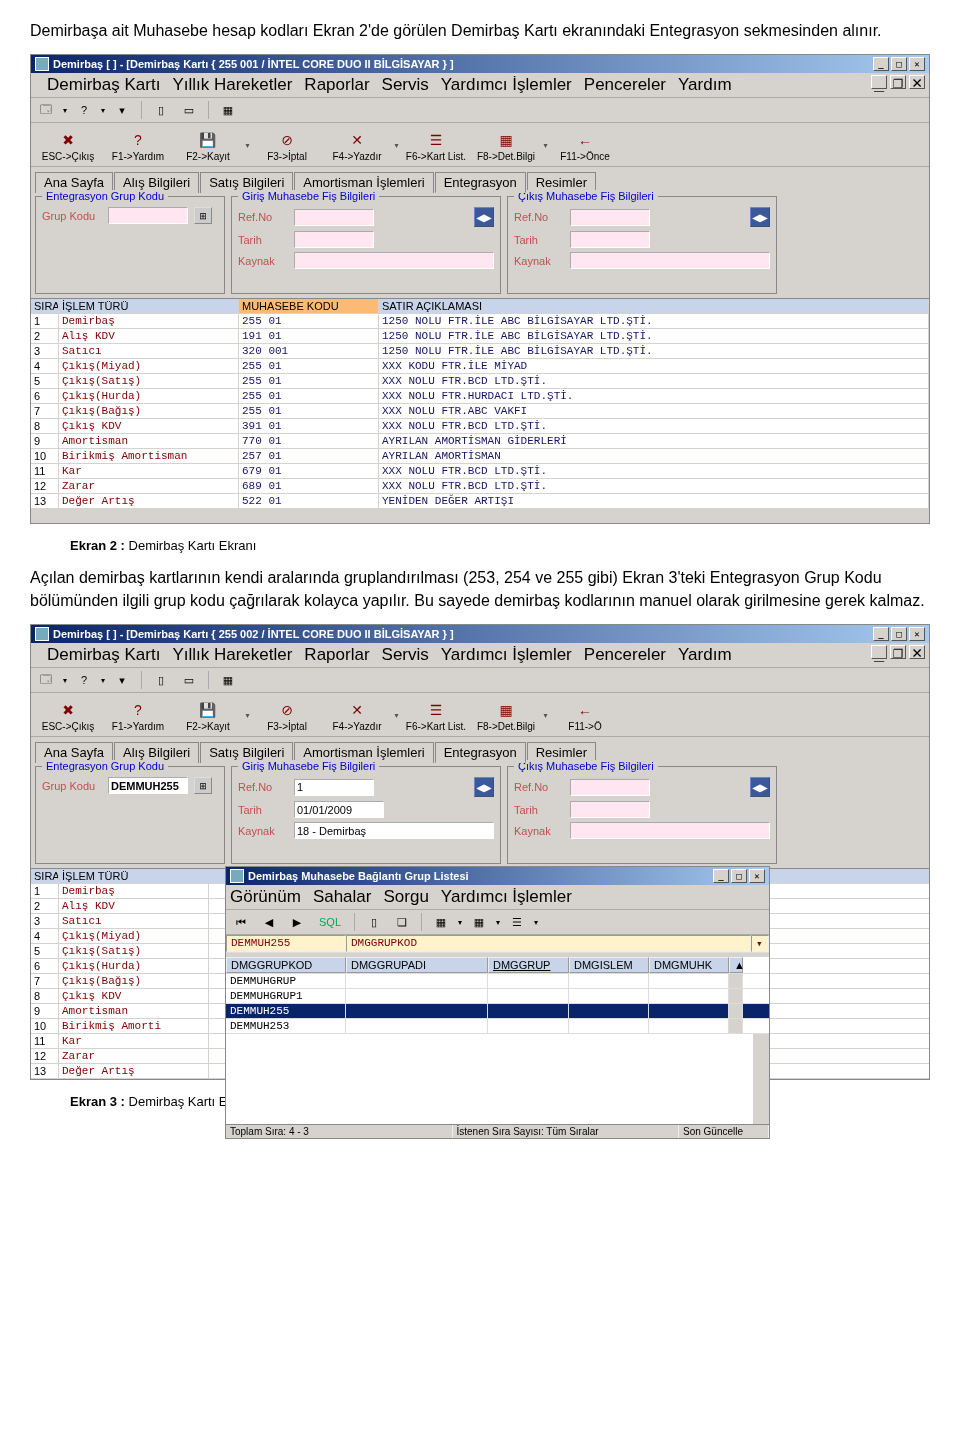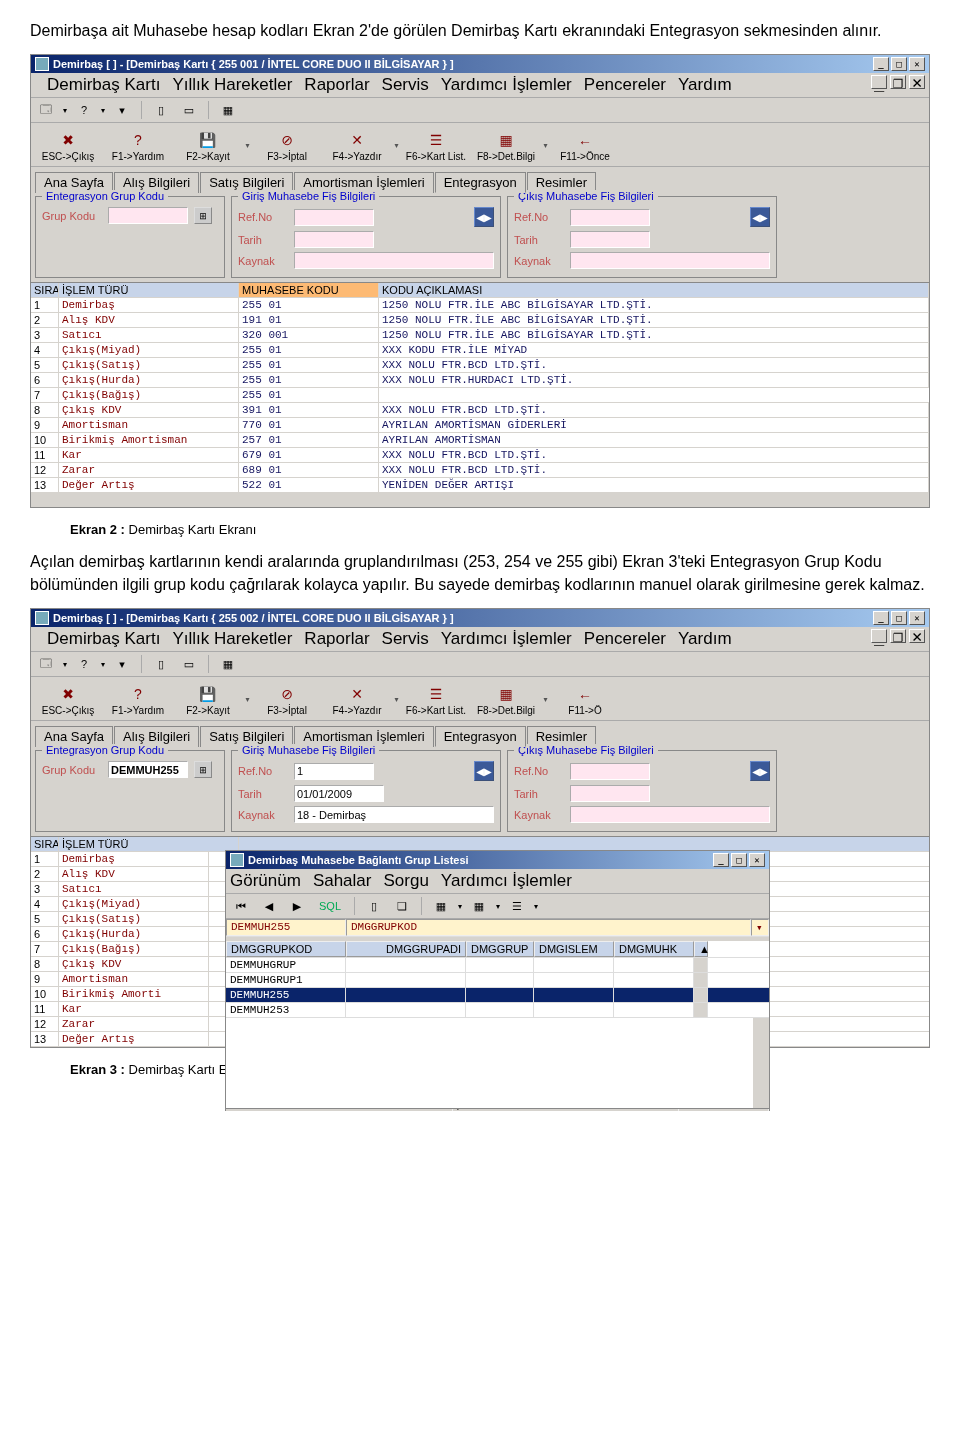--- a/index.html
+++ b/index.html
@@ -93,21 +93,21 @@
     position: relative; top: 1px;
   }
   .tab.active { background: #d6d3ce; border-bottom: 1px solid #d6d3ce; z-index:2;}
   
   
   .form-area {
     background: #d6d3ce; padding: 4px;
     display: flex; gap: 6px;
   }
   .group {
-    border: 1px solid #888; padding: 6px 6px 4px 6px;
+    border: 1px solid #888; padding: 6px 6px 20px 6px;
     position: relative; flex: 1;
   }
   .group.narrow { flex: 0 0 190px;}
   .group.medium { flex: 0 0 270px;}
   .group .legend {
     position: absolute; top: -7px; left: 6px;
     background: #d6d3ce; padding: 0 4px; font-size: 11px;
     color: #0000cc;
   }
   .frow { display:flex; align-items:center; margin:4px 0; gap:6px; }
@@ -141,21 +141,21 @@
   .gc-muh { flex: 0 0 140px; color:#151560;}
   .gc-satir { flex:1; color:#151560;}
   .grid-row.head .gc { color:#000; font-family:Arial;}
   .scrollhint { height:14px; background:#d6d3ce;}
   .plist { background:#fff; }
   .plist-row { display:flex; border-bottom:1px solid #ddd;}
   .plist-row.head .pc { background:#c7d4e9; border:1px outset #eee; font-family:Arial;}
   .plist-row.sel { background:#0a246a; color:#fff;}
   .pc { padding:1px 4px; font-size:11px; font-family:'Courier New',monospace;
         border-right:1px solid #ddd;}
-  .pc1 { width:120px;} .pc2{width:120px;text-align:right;} .pc3{width:68px;} .pc4{width:80px;} .pc5{width:80px;}
+  .pc1 { width:120px;} .pc2{width:142px;} .pc3{width:81px;text-decoration:underline;} .pc4{width:80px;} .pc5{width:80px;}
   .prest{flex:1;}
   .filter-row .pc{ background:#fff3cc;color:#800000;border:1px inset #eee;}
   .statusbar { display:flex;background:#d6d3ce;border-top:1px solid #888;font-size:10px;}
   .statusbar .sc{padding:1px 4px;border-right:1px inset #eee;flex:1;}
 </style>
 </head>
 <body>
 
 <p class="doc-para">Demirbaşa ait Muhasebe hesap kodları Ekran 2'de görülen Demirbaş Kartı ekranındaki Entegrasyon sekmesinden alınır.</p>
 
@@ -282,21 +282,21 @@
           <label>Kaynak</label>
           <span class="inp"></span>
         </div>
     </div>
   </div>
   <div class="grid">
     <div class="grid-row head">
       <div class="gc h gc-sira">SIRA N</div>
       <div class="gc h gc-islem">İŞLEM TÜRÜ</div>
       <div class="gc h gc-muh" style="background:#fdba74;">MUHASEBE KODU</div>
-      <div class="gc h gc-satir">KODU AÇIKLAMASI</div>
+      <div class="gc h gc-satir">SATIR AÇIKLAMASI</div>
     </div>
     <div id="grid1-body">
         <div class="grid-row">
           <div class="gc gc-sira">1</div>
           <div class="gc gc-islem">Demirbaş</div>
           <div class="gc gc-muh">255 01</div>
           <div class="gc gc-satir">1250 NOLU FTR.İLE ABC BİLGİSAYAR LTD.ŞTİ.</div>
         </div>
         <div class="grid-row">
           <div class="gc gc-sira">2</div>
@@ -325,20 +325,21 @@
         <div class="grid-row">
           <div class="gc gc-sira">6</div>
           <div class="gc gc-islem">Çıkış(Hurda)</div>
           <div class="gc gc-muh">255 01</div>
           <div class="gc gc-satir">XXX NOLU FTR.HURDACI LTD.ŞTİ.</div>
         </div>
         <div class="grid-row">
           <div class="gc gc-sira">7</div>
           <div class="gc gc-islem">Çıkış(Bağış)</div>
           <div class="gc gc-muh">255 01</div>
+          <div class="gc gc-satir">XXX NOLU FTR.ABC VAKFI</div>
         </div>
         <div class="grid-row">
           <div class="gc gc-sira">8</div>
           <div class="gc gc-islem">Çıkış KDV</div>
           <div class="gc gc-muh">391 01</div>
           <div class="gc gc-satir">XXX NOLU FTR.BCD LTD.ŞTİ.</div>
         </div>
         <div class="grid-row">
           <div class="gc gc-sira">9</div>
           <div class="gc gc-islem">Amortisman</div>

